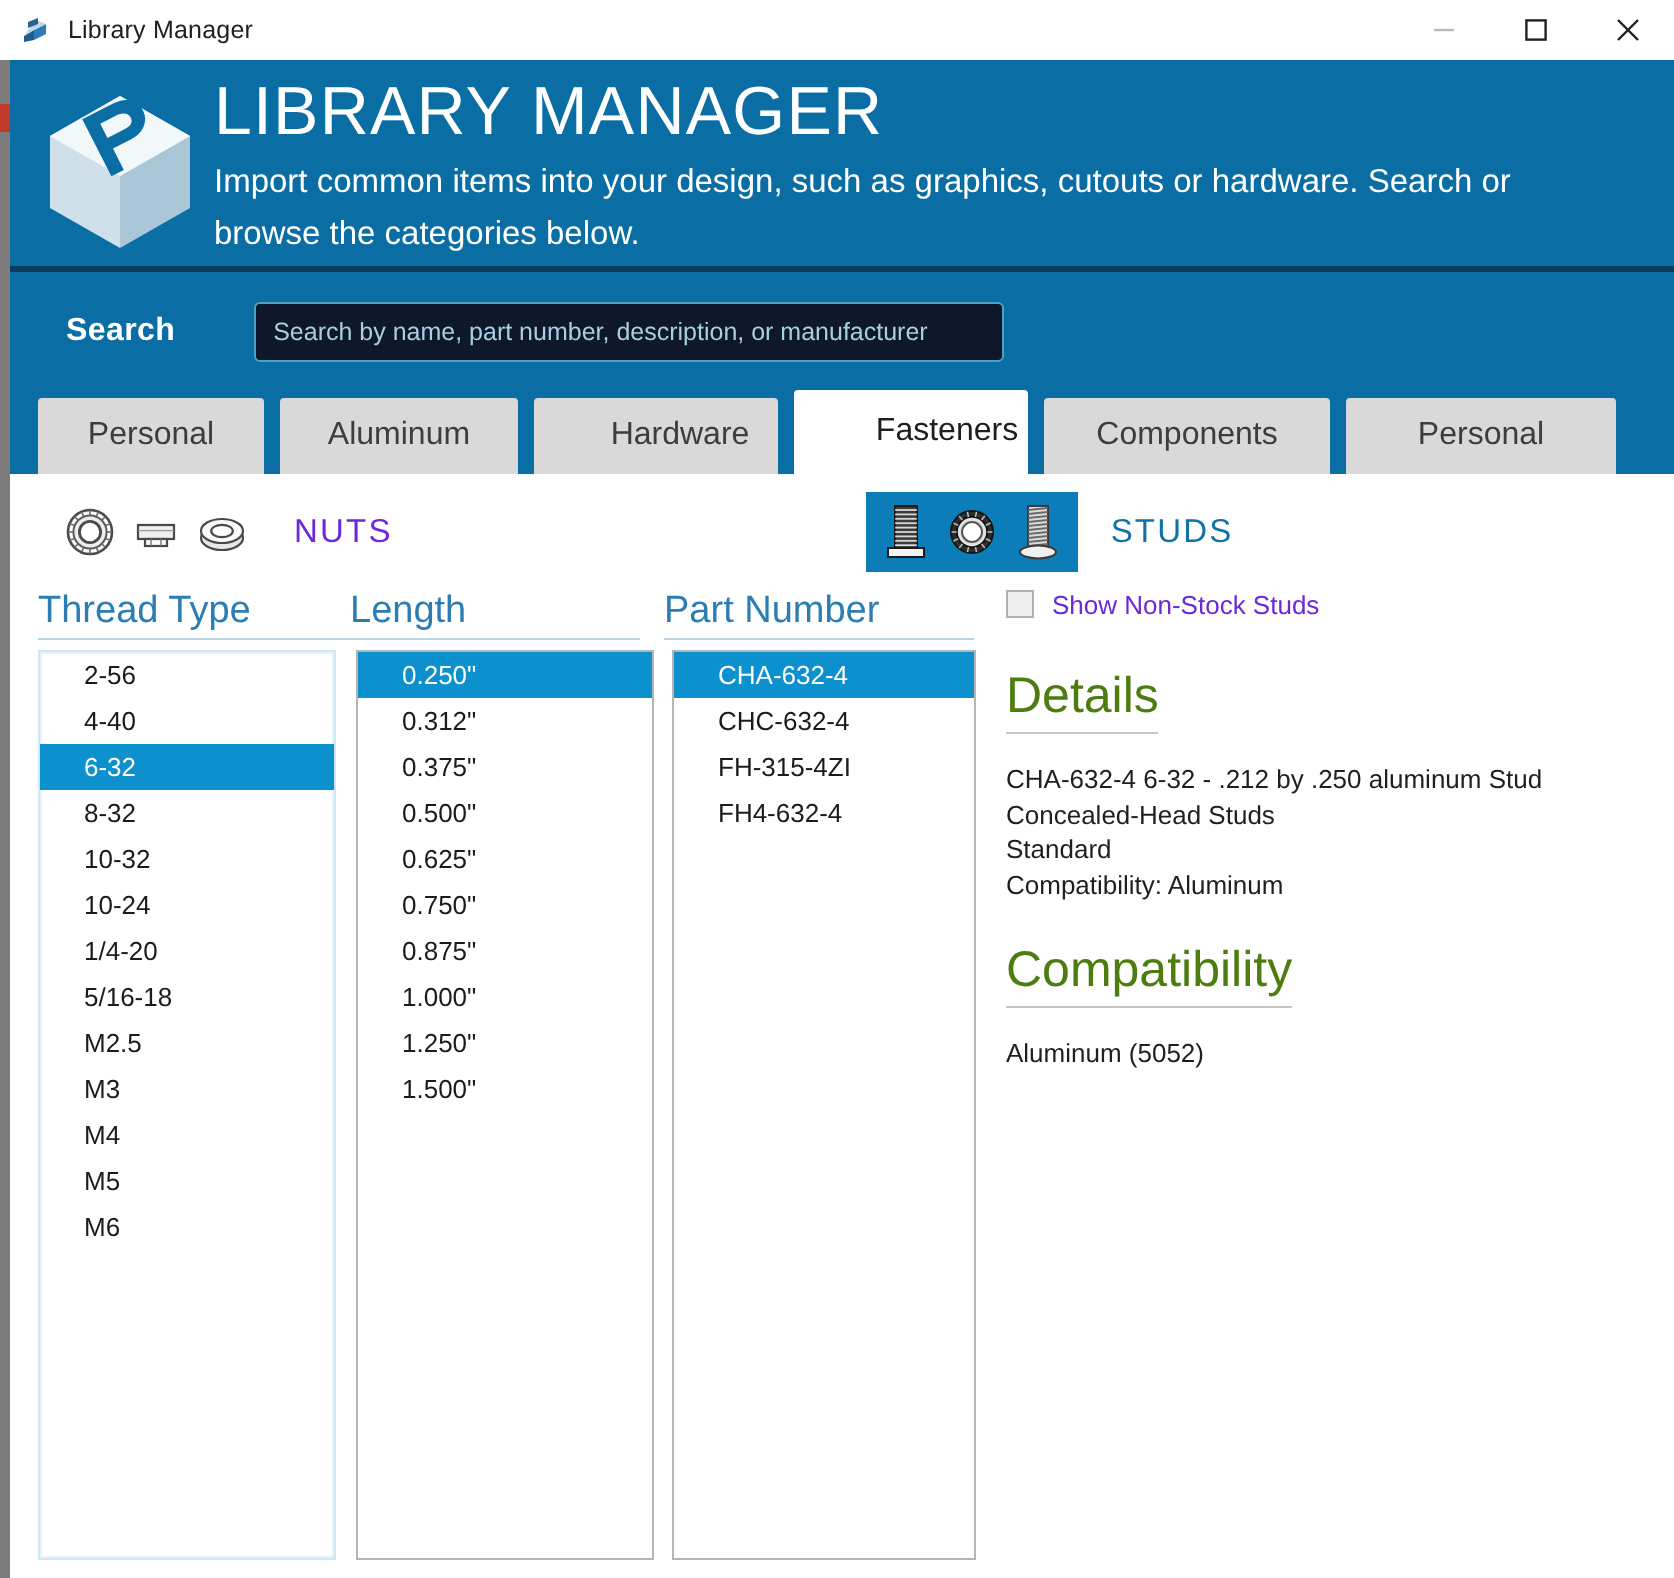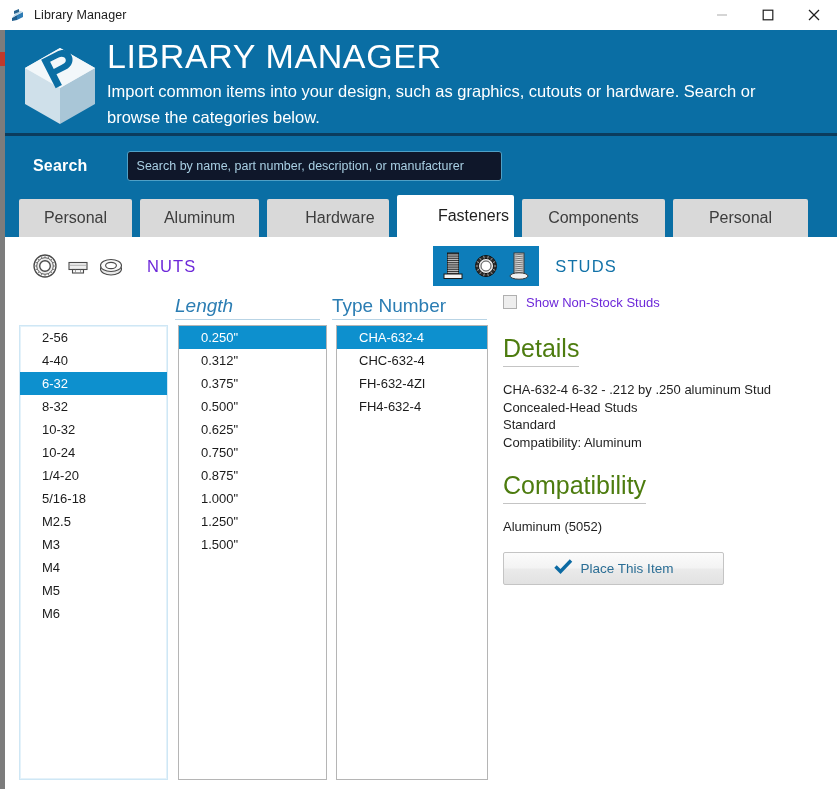--- a/index.html
+++ b/index.html
@@ -407,26 +407,30 @@
                   <line x1="8.1" y1="22" x2="17.9" y2="21"></line>
                 </g>
                 <ellipse cx="13" cy="25" rx="9" ry="3.2" fill="#f0f0f0" stroke="#3a3a3a" stroke-width="1"></ellipse>
               </svg>
             </span>
           </div>
           <span class="cat-label">STUDS</span>
         </div>
       </div>
 
-    <div class="colhead" style="left:170px; top:58px; width:145px;font-style:italic;">
+    <div class="colhead" style="left:14px; top:58px; width:158px;">
+      <span>Thread Type</span>
+      <span class="rule" style="width:158px;"></span>
+    </div>
+    <div class="colhead" style="left:170px; top:58px; width:145px;">
       <span>Length</span>
       <span class="rule" style="width:145px;"></span>
     </div>
     <div class="colhead" style="left:327px; top:58px; width:155px;">
-      <span>Type Number</span>
+      <span>Part Number</span>
       <span class="rule" style="width:155px;"></span>
     </div>
 
     <div class="listbox focused" id="list-thread" style="left:14px; top:88px; width:149px; height:455px;">
         <div class="listitem">2-56</div>
         <div class="listitem">4-40</div>
         <div class="listitem sel">6-32</div>
         <div class="listitem">8-32</div>
         <div class="listitem">10-32</div>
         <div class="listitem">10-24</div>
@@ -446,21 +450,21 @@
         <div class="listitem">0.625"</div>
         <div class="listitem">0.750"</div>
         <div class="listitem">0.875"</div>
         <div class="listitem">1.000"</div>
         <div class="listitem">1.250"</div>
         <div class="listitem">1.500"</div>
       </div>
     <div class="listbox" id="list-part" style="left:331px; top:88px; width:152px; height:455px;">
         <div class="listitem sel">CHA-632-4</div>
         <div class="listitem">CHC-632-4</div>
-        <div class="listitem">FH-632-4ZI</div>
+        <div class="listitem">FH-315-4ZI</div>
         <div class="listitem">FH4-632-4</div>
       </div>
 
     <div class="rightpanel">
 
       <div class="chkrow">
         <span class="chkbox"></span>
         <span class="chklabel">Show Non-Stock Studs</span>
       </div>
 
@@ -474,24 +478,16 @@
           <div class="detail-line">Compatibility: Aluminum</div>
         </div>
 
       <div style="margin-top:20px;">
         <span class="sechead wide">Compatibility</span>
       </div>
       <div id="compat-lines" style="margin-top:14px;">
           <div class="detail-line">Aluminum (5052)</div>
         </div>
 
-      <div class="placebtn" style="margin-top:16px;">
-        <span class="check">
-          <svg width="19" height="15" viewBox="0 0 19 15">
-            <path d="M1.5 7.5 L6.5 12.5 L17 1.5" fill="none" stroke="#0b6aa3" stroke-width="3.4" stroke-linecap="butt" stroke-linejoin="miter"></path>
-          </svg>
-        </span>
-        <span>Place This Item</span>
-      </div>
 
     </div>
   </div>
 </div>
 
 </body></html>

